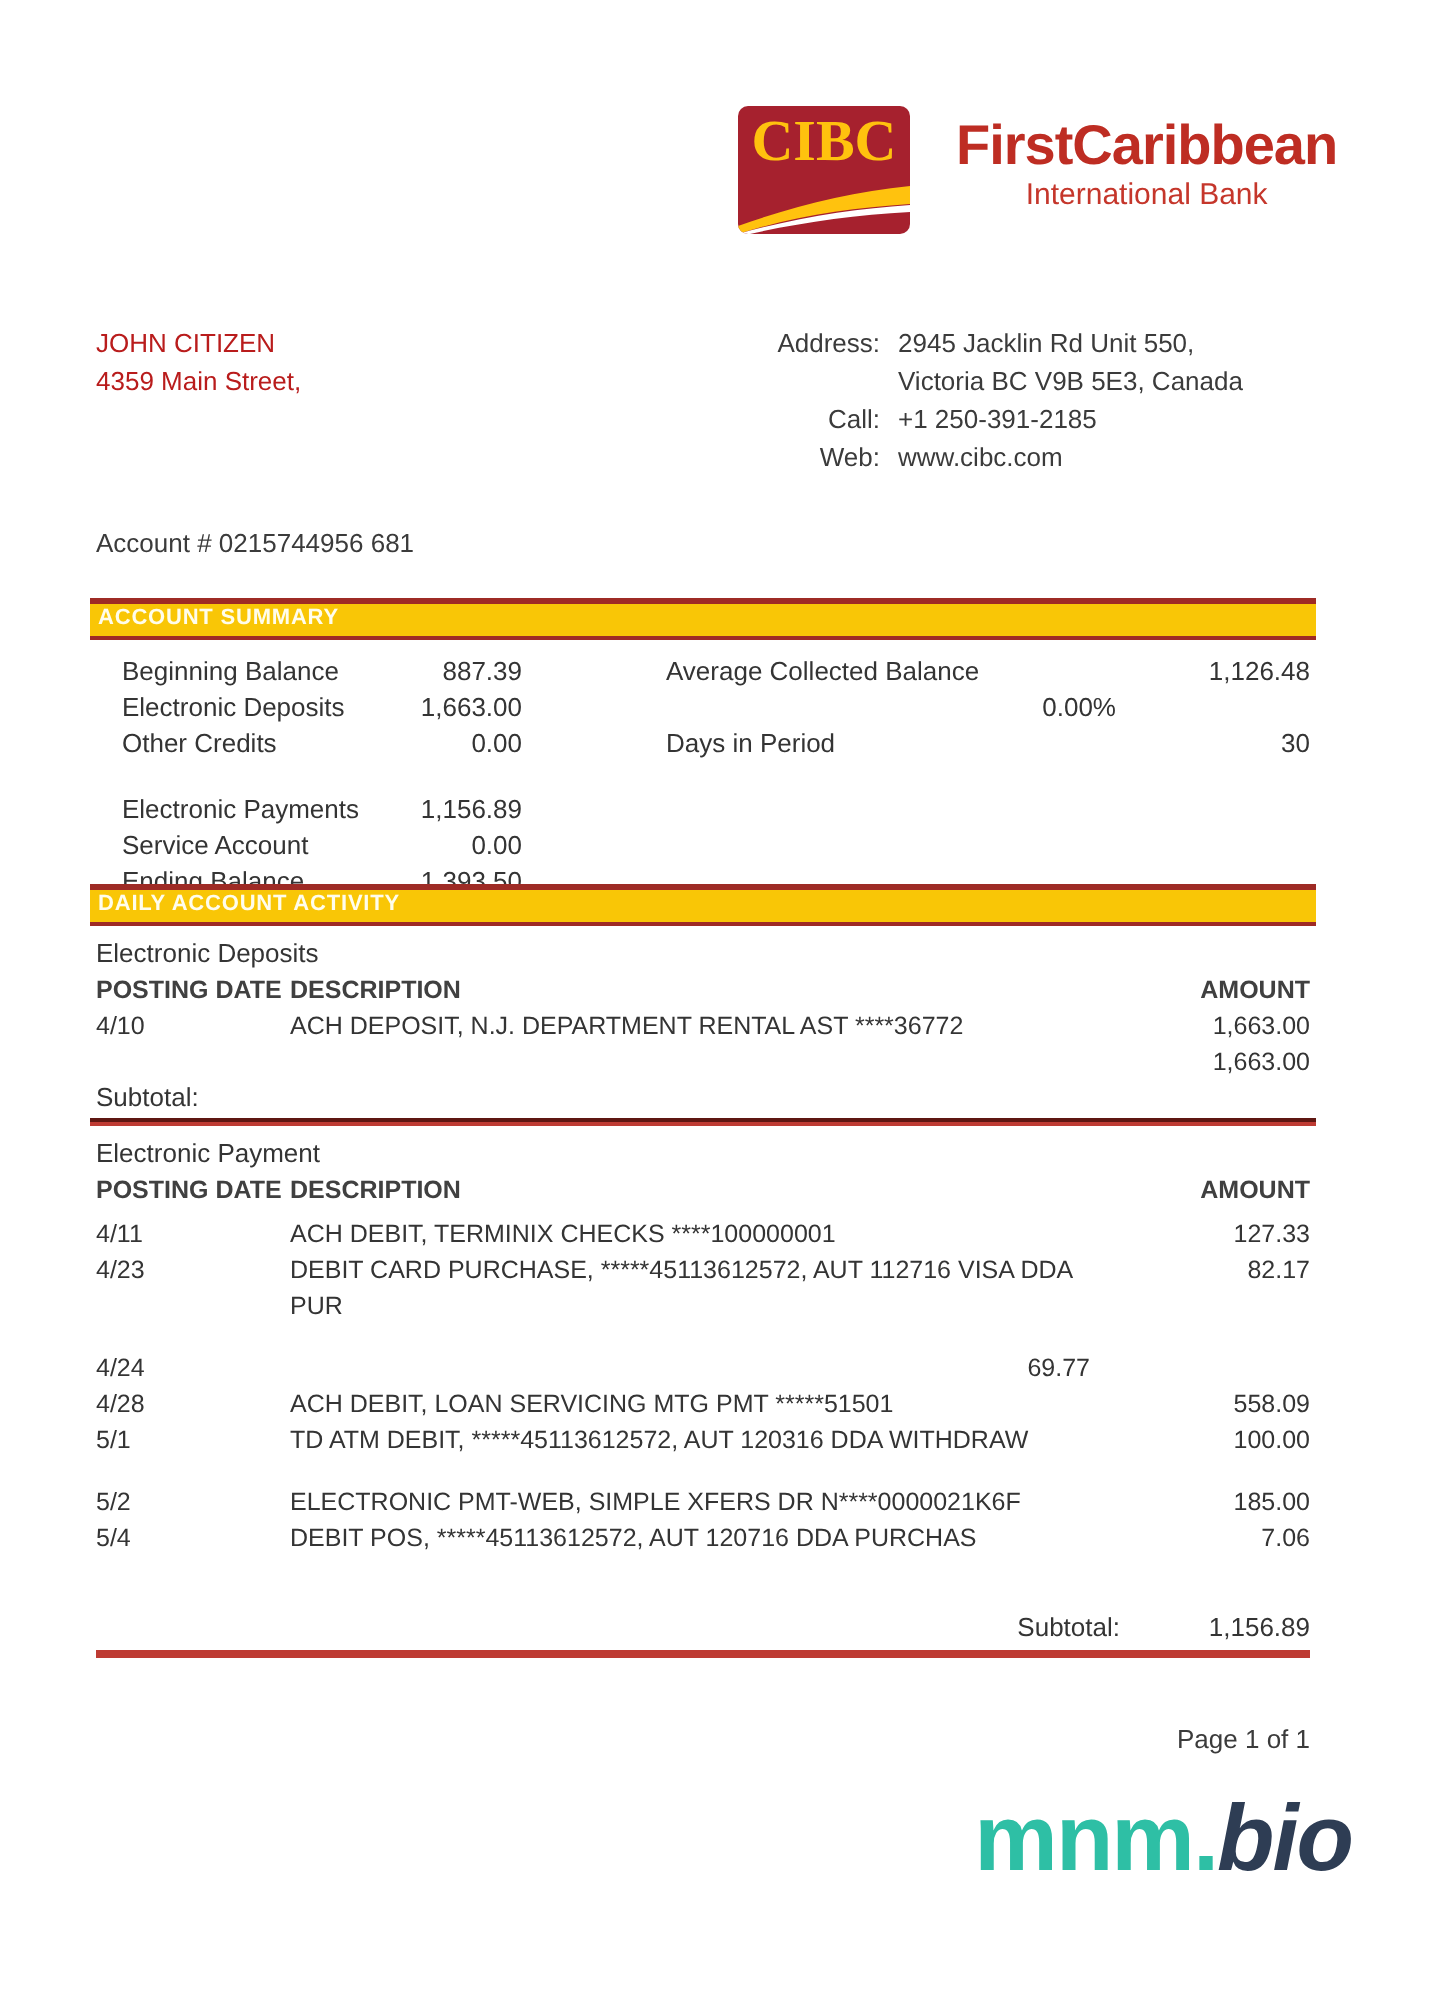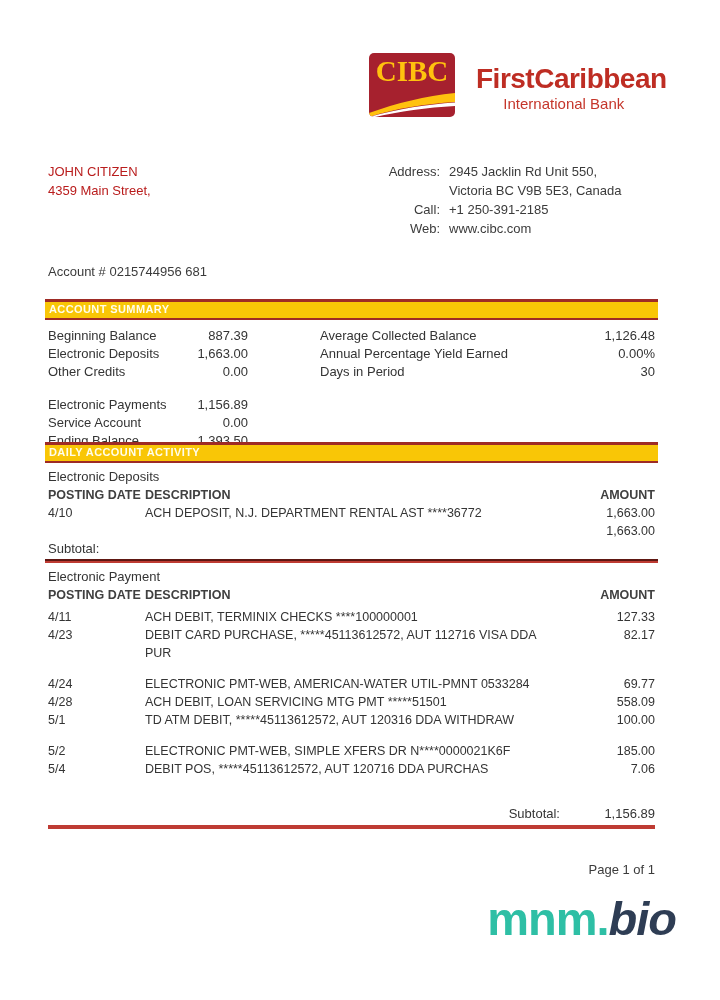--- a/index.html
+++ b/index.html
@@ -1,42 +1,42 @@
 <!DOCTYPE html>
 <html style="--bar-gold: #F9C606; --bar-text: #FFFDEC; --rule-red: #BE3B33; --rule-maroon: #9E2B25; --logo-red: #A6212E; --logo-yellow: #FFC20E; --brand-red: #BE2D23; --brand-sub-red: #C5362B; --watermark-teal: #2EBFA5; --watermark-navy: #2E3D54;"><head>
 <meta charset="utf-8">
 <style>
   html,body{margin:0;padding:0;background:#ffffff;}
   .page{
     position:relative;width:720px;height:1000px;background:#fff;
     font-family:"Liberation Sans",sans-serif;color:#333;overflow:hidden;
   }
   
-  .brand-row{position:absolute;left:369px;top:53px;display:flex;align-items:center;gap:6px;}
+  .brand-row{position:absolute;left:369px;top:53px;display:flex;align-items:flex-start;gap:23px;}
   .cibc-badge{width:86px;height:64px;background:var(--logo-red);border-radius:5px;position:relative;overflow:hidden;flex:0 0 auto;}
   .cibc-word{font-family:"Liberation Serif",serif;font-weight:bold;font-size:29px;color:var(--logo-yellow);text-align:center;margin-top:2px;line-height:32px;}
   .swoosh{position:absolute;left:0;bottom:0;width:86px;height:26px;display:block;}
   .brand-names{padding-top:4px;}
-  .brand-main{font-size:28px;font-weight:bold;color:var(--brand-red);line-height:31px;letter-spacing:-0.5px;margin-left:15px;}
+  .brand-main{font-size:28px;font-weight:bold;color:var(--brand-red);line-height:31px;letter-spacing:-0.5px;}
   .brand-sub{font-size:15px;font-weight:normal;color:var(--brand-sub-red);text-align:center;margin-top:1px;}
   
   .customer{position:absolute;left:48px;top:162px;font-size:13px;line-height:19px;color:#b91c1c;}
   .contact{position:absolute;left:378px;top:162px;display:grid;grid-template-columns:62px auto;column-gap:9px;font-size:13px;line-height:19px;color:#3b3b3b;}
   .contact .lbl{text-align:right;}
   .account-line{position:absolute;left:48px;top:264px;font-size:13px;color:#3b3b3b;}
   
   .section-bar{
     height:15px;background:var(--bar-gold);
     border-top:3px solid var(--rule-maroon);border-bottom:2px solid var(--rule-maroon);
     color:var(--bar-text);font-size:11px;font-weight:bold;letter-spacing:0.4px;
     padding:1px 4px 0;
   }
   
   .summary{position:absolute;left:45px;top:299px;width:613px;}
-  .summary-grid{margin-top:7px;padding:0 3px;}
+  .summary-grid{margin-top:7px;padding:0 3px;margin-left:13px;}
   .sumrow{display:grid;grid-template-columns:142px 58px 72px 225px 1fr;font-size:13px;line-height:18px;color:#343434;}
   .sumrow .val{text-align:right;}
   .sumrow.blank{height:15px;}
   
   .activity{position:absolute;left:45px;top:442px;width:613px;}
   .txn-block{padding:0 3px;}
   .txn-section-label{font-size:13px;line-height:18px;margin-top:5px;color:#343434;}
   .txn-header{display:grid;grid-template-columns:97px 1fr 110px;font-weight:bold;font-size:12.5px;line-height:18px;color:#404040;}
   .txn-header.mb{margin-bottom:4px;}
   .txn-row{display:grid;grid-template-columns:97px 1fr 110px;font-size:12.5px;line-height:18px;color:#343434;}
@@ -97,21 +97,20 @@
           <span>Beginning Balance</span>
           <span class="val">887.39</span>
           <span></span>
           <span>Average Collected Balance</span>
           <span class="val">1,126.48</span>
         </div>
         <div class="sumrow">
           <span>Electronic Deposits</span>
           <span class="val">1,663.00</span>
           <span></span>
-          <span>Annual Percentage Yield Earned</span>
           <span class="val">0.00%</span>
         </div>
         <div class="sumrow">
           <span>Other Credits</span>
           <span class="val">0.00</span>
           <span></span>
           <span>Days in Period</span>
           <span class="val">30</span>
         </div>
         <div class="sumrow blank">
@@ -190,21 +189,20 @@
             <span>DEBIT CARD PURCHASE, *****45113612572, AUT 112716 VISA DDA PUR</span>
             <span class="amt">82.17</span>
           </div>
           <div class="txn-row spacer">
             <span></span>
             <span></span>
             <span class="amt"></span>
           </div>
           <div class="txn-row">
             <span>4/24</span>
-            <span>ELECTRONIC PMT-WEB, AMERICAN-WATER UTIL-PMNT 0533284</span>
             <span class="amt">69.77</span>
           </div>
           <div class="txn-row">
             <span>4/28</span>
             <span>ACH DEBIT, LOAN SERVICING MTG PMT *****51501</span>
             <span class="amt">558.09</span>
           </div>
           <div class="txn-row">
             <span>5/1</span>
             <span>TD ATM DEBIT, *****45113612572, AUT 120316 DDA WITHDRAW</span>

